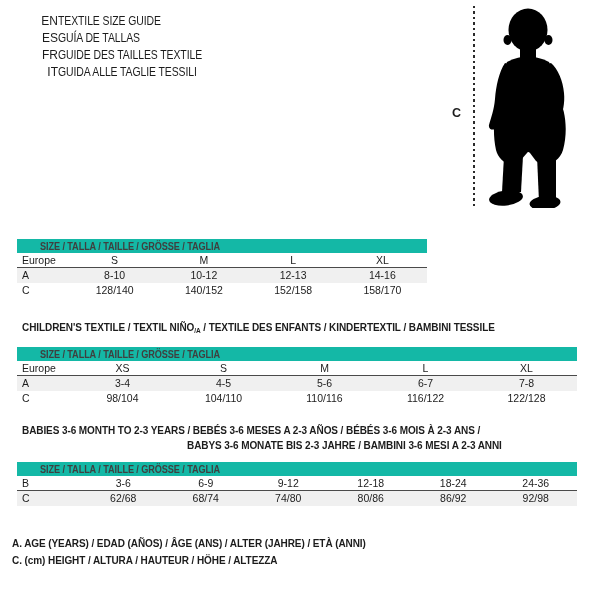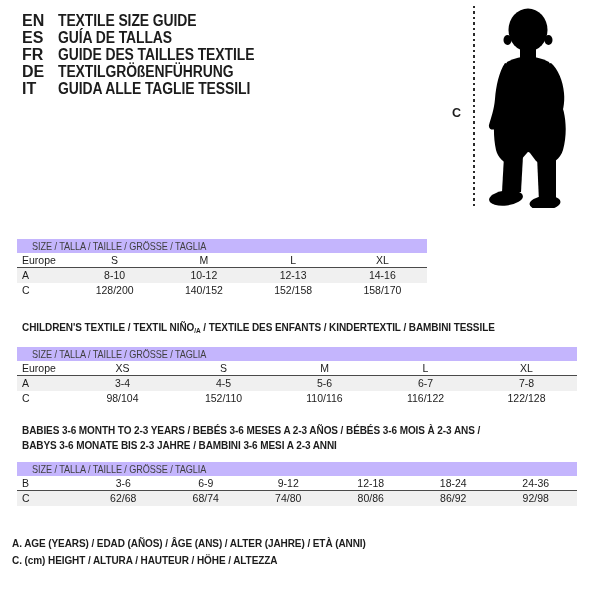--- a/index.html
+++ b/index.html
@@ -5,41 +5,41 @@
   html,body{margin:0;padding:0;background:#ffffff;}
   body{width:600px;height:600px;font-family:"Liberation Sans",sans-serif;color:#1c1c1c;}
   *{box-sizing:border-box;}
   .canvas{position:relative;width:600px;height:600px;background:#fff;overflow:hidden;}
 
   
   .cond{display:inline-block;transform:scaleX(0.87);transform-origin:0 50%;white-space:nowrap;letter-spacing:-0.1px;}
 
   
   .lang-block{position:absolute;left:22px;top:12px;}
-  .lang-row{display:flex;height:17px;align-items:center;font-weight:bold;font-size:16px;}
+  .lang-row{display:flex;height:17px;align-items:center;font-weight:normal;font-size:12px;text-align:right;}
   .lang-code{width:36px;flex:0 0 36px;}
 
   
   .dotted-line{position:absolute;left:473px;top:6px;width:2px;height:200px;
     background:repeating-linear-gradient(to bottom,#2a2a2a 0 2.5px,transparent 2.5px 5.5px);}
   .c-label{position:absolute;left:452px;top:106px;font-weight:bold;font-size:12.5px;}
   .baby{position:absolute;left:487px;top:6px;width:92px;height:202px;}
 
   
   .ttl{position:absolute;left:22px;font-weight:bold;font-size:11.5px;line-height:15px;}
   .ttl0{top:215px;}
   .ttl1{top:320px;}
-  .ttl2{top:423px;}
+  .ttl2{top:423px;text-align:right;}
 
   
   .tbl{position:absolute;left:17px;}
   .tbl0{top:239px;width:410px;}
   .tbl1{top:347px;width:560px;}
   .tbl2{top:462px;width:560px;}
-  .size-bar{background:#c4b5fd;color:#3f3f3f;height:14px;line-height:14px;padding-left:15px;font-size:10.5px;}
+  .size-bar{background:#14b8a6;color:#3f3f3f;height:14px;line-height:14px;padding-left:23px;font-size:10.5px;font-weight:bold;}
   .trow{display:flex;height:15px;line-height:15px;font-size:10.5px;}
   .trow.shaded{background:#f0f0f0;}
   .trow.divider{border-bottom:1px solid #4a4a4a;}
   .lbl{padding-left:5px;}
   .tbl0 .lbl{width:53px;flex:0 0 53px;}
   .tbl1 .lbl{width:55px;flex:0 0 55px;}
   .tbl2 .lbl{width:65px;flex:0 0 65px;}
   .cell{flex:1;text-align:center;}
 
   
@@ -59,24 +59,20 @@
         <span class="lang-code">EN</span>
         <span class="cond">TEXTILE SIZE GUIDE</span>
       </div>
       <div class="lang-row">
         <span class="lang-code">ES</span>
         <span class="cond">GUÍA DE TALLAS</span>
       </div>
       <div class="lang-row">
         <span class="lang-code">FR</span>
         <span class="cond">GUIDE DES TAILLES TEXTILE</span>
-      </div>
-      <div class="lang-row">
-        <span class="lang-code">DE</span>
-        <span class="cond">TEXTILGRÖßENFÜHRUNG</span>
       </div>
       <div class="lang-row">
         <span class="lang-code">IT</span>
         <span class="cond">GUIDA ALLE TAGLIE TESSILI</span>
       </div>
     </div>
 
   <div class="dotted-line"></div>
   <div class="c-label">C</div>
 
@@ -108,21 +104,21 @@
       </div>
       <div class="trow shaded">
         <span class="lbl">A</span>
         <span class="cell">8-10</span>
         <span class="cell">10-12</span>
         <span class="cell">12-13</span>
         <span class="cell">14-16</span>
       </div>
       <div class="trow">
         <span class="lbl">C</span>
-        <span class="cell">128/200</span>
+        <span class="cell">128/140</span>
         <span class="cell">140/152</span>
         <span class="cell">152/158</span>
         <span class="cell">158/170</span>
       </div>
     </div>
 
   <div class="ttl ttl1"><span class="cond"><span>CHILDREN'S TEXTILE / TEXTIL NIÑO</span><span class="subsc">/A</span><span> / TEXTILE DES ENFANTS / KINDERTEXTIL / BAMBINI TESSILE</span></span></div>
   <div class="tbl tbl1">
       <div class="size-bar"><span class="cond">SIZE / TALLA / TAILLE / GRÖSSE / TAGLIA</span></div>
       <div class="trow divider">
@@ -137,21 +133,21 @@
         <span class="lbl">A</span>
         <span class="cell">3-4</span>
         <span class="cell">4-5</span>
         <span class="cell">5-6</span>
         <span class="cell">6-7</span>
         <span class="cell">7-8</span>
       </div>
       <div class="trow">
         <span class="lbl">C</span>
         <span class="cell">98/104</span>
-        <span class="cell">152/110</span>
+        <span class="cell">104/110</span>
         <span class="cell">110/116</span>
         <span class="cell">116/122</span>
         <span class="cell">122/128</span>
       </div>
     </div>
 
   <div class="ttl ttl2">
       <div><span class="cond">BABIES 3-6 MONTH TO 2-3 YEARS / BEBÉS 3-6 MESES A 2-3 AÑOS / BÉBÉS 3-6 MOIS À 2-3 ANS /</span></div>
       <div><span class="cond">BABYS 3-6 MONATE BIS 2-3 JAHRE / BAMBINI 3-6 MESI A 2-3 ANNI</span></div>
     </div>

